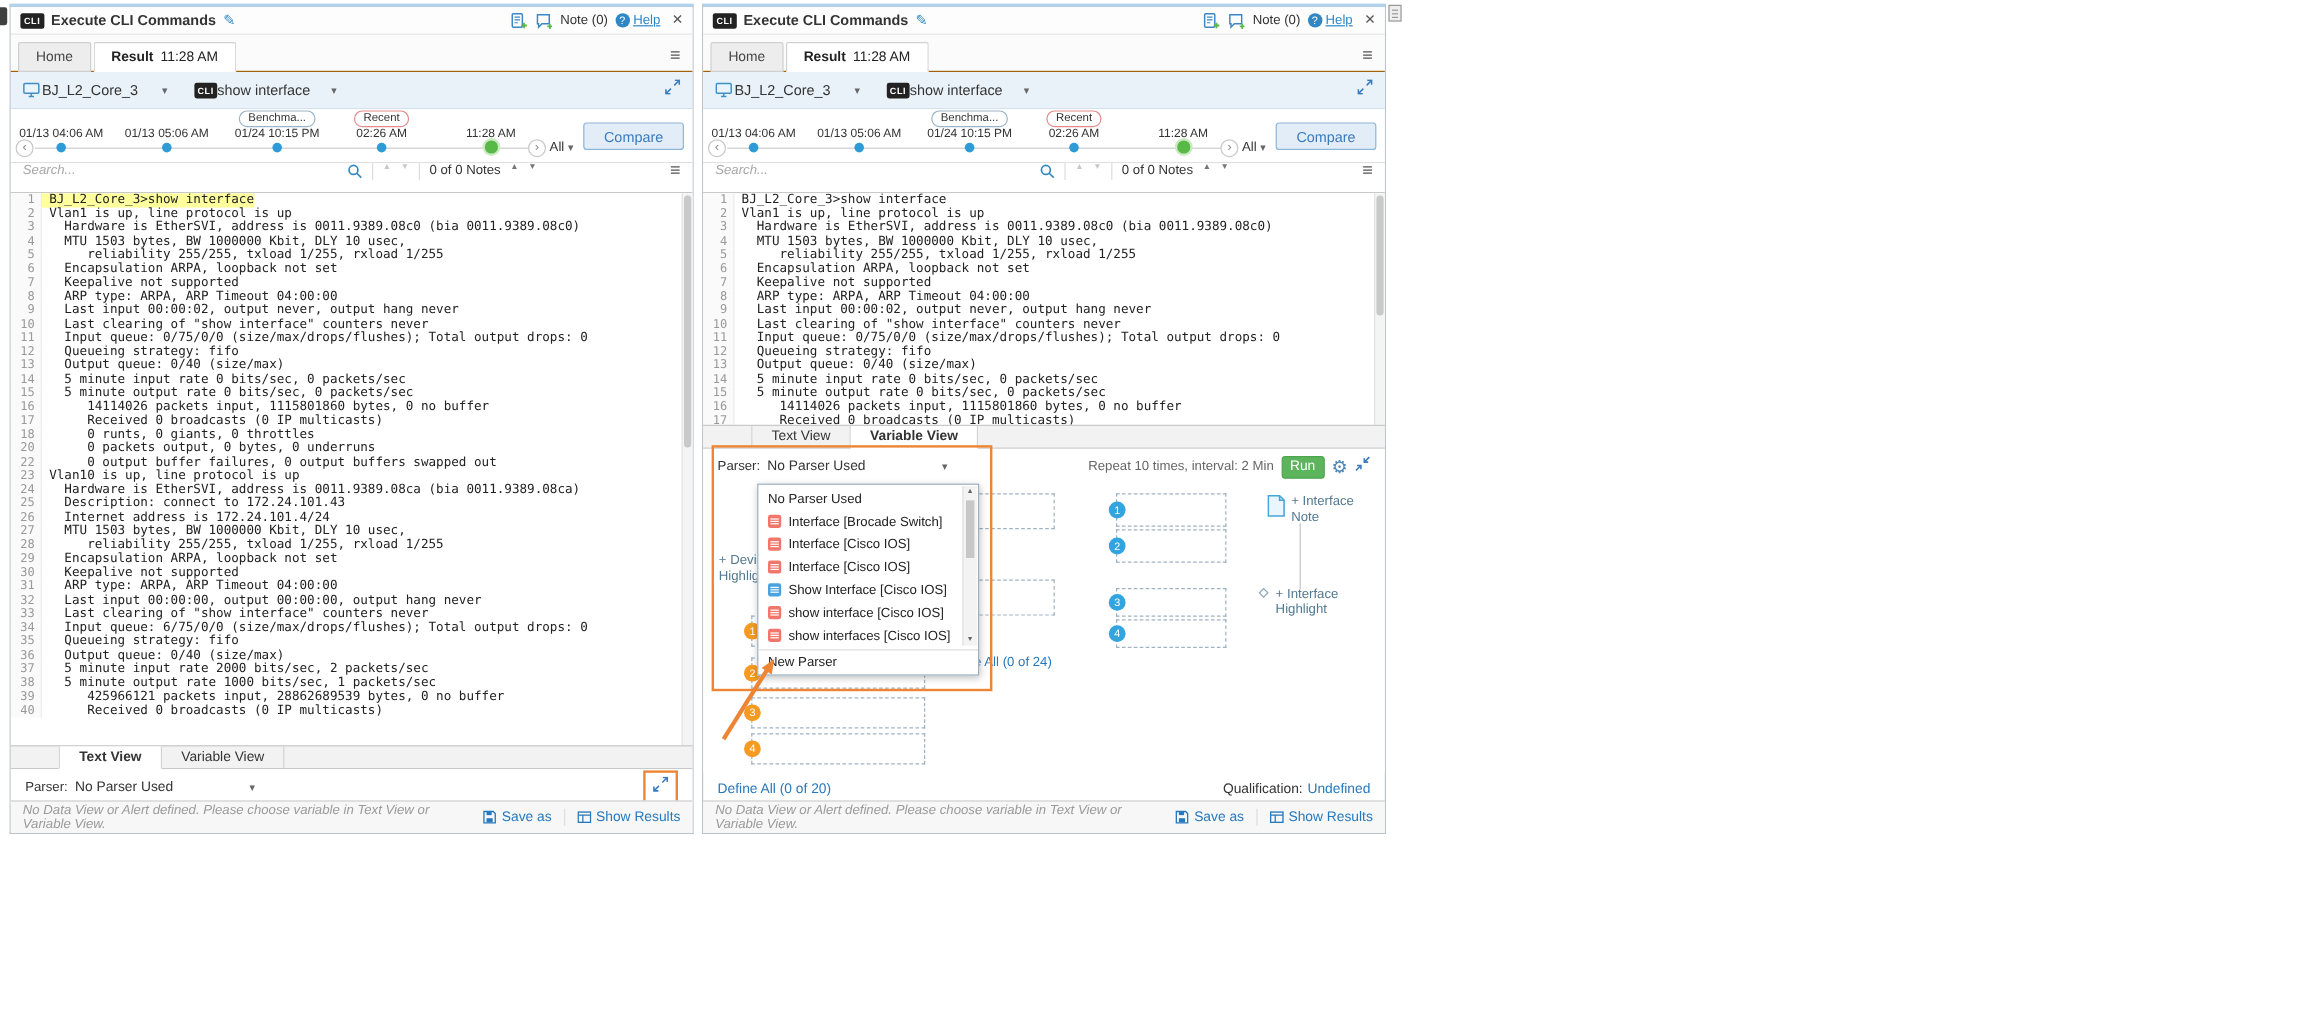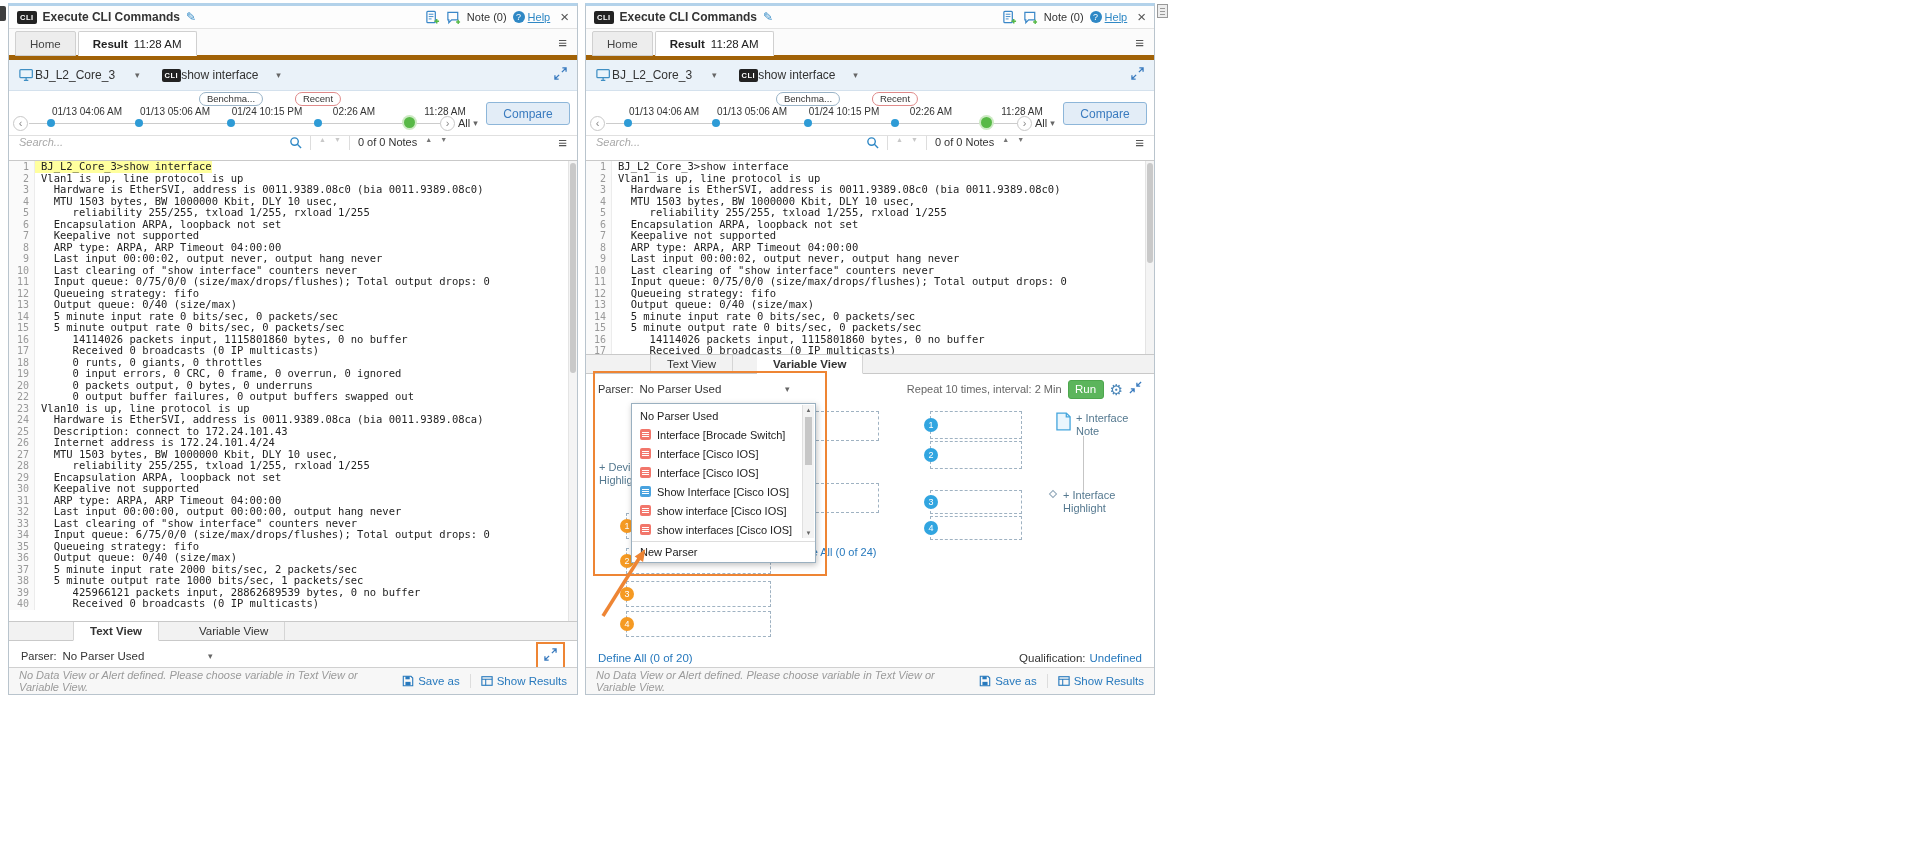--- a/index.html
+++ b/index.html
@@ -21,21 +21,21 @@
   .tbicon { display:flex; align-items:center; }
   .notetext { font-size:11px; color:#333; }
   .helpwrap { display:flex; align-items:center; gap:3px; }
   .qcirc { width:12px; height:12px; border-radius:50%; background:#2f88c5; color:#fff; font-size:9px;
            line-height:12px; text-align:center; display:inline-block; }
   .helptext { color:#2f88c5; font-size:11px;text-decoration:underline; }
   .closex { color:#555; font-size:15px; line-height:14px; margin-left:4px; cursor:pointer; }
 
   
   .tabstrip { position:absolute; left:0; right:0; top:23px; height:31px; background:#fbfbfb;
-              border-bottom:5px solid #a16207; display:flex; align-items:flex-end; padding-left:6px; }
+              border-bottom:1px solid #a16207; display:flex; align-items:flex-end; padding-left:6px; }
   .tab { height:25px; margin-bottom:-1px; margin-right:2px; padding:0 14px; display:flex; align-items:center;
          font-size:11.5px; color:#444; background:#ededed; border:1px solid #d0d0d0; border-radius:2px 2px 0 0; }
   .tab.active { background:#fff; border-bottom:1px solid #fff; color:#222; }
   .tab.active b { font-weight:bold; }
   .tab .time { margin-left:6px; font-weight:normal; color:#222; }
   .menu-ic { position:absolute; right:10px; bottom:5px; color:#555; font-size:15px; line-height:14px; cursor:pointer; }
 
   
   .devicebar { position:absolute; left:0; right:0; top:54px; height:31px; background:#eaf2f9;
                border-bottom:1px solid #d4e1ed; display:flex; align-items:center; padding:0 10px; gap:0; }
@@ -48,21 +48,21 @@
   .timeline { position:absolute; left:0; right:0; top:85px; height:45px; background:#fff;
               border-bottom:1px solid #e0e0e0; }
   .tl-nav { position:absolute; top:25px; width:15px; height:15px; border:1px solid #c8c8c8; border-radius:50%;
             color:#888; font-size:11px; line-height:13px; text-align:center; background:#fff; cursor:pointer; }
   .tl-track { position:absolute; left:20px; width:417px; top:32px; height:1px; background:#ccc; }
   .tl-points { position:absolute; inset:0; }
   .tl-dot { position:absolute; top:28px; width:8px; height:8px; margin-left:-4px; border-radius:50%;
             background:#2e9bd6; cursor:pointer; }
   .tl-dot.cur { top:26px; width:11px; height:11px; margin-left:-5px; background:#58b947;
                 box-shadow:0 0 0 2px #cdeac4; }
-  .tl-label { position:absolute; top:15px; transform:translateX(-50%); font-size:10px; color:#333; white-space:nowrap;margin-left:36px; }
+  .tl-label { position:absolute; top:15px; transform:translateX(-50%); font-size:10px; color:#333; white-space:nowrap; }
   .tl-badge { position:absolute; top:1px; transform:translateX(-50%); font-size:9.5px; color:#333;
               background:#fff; border:1px solid #9ab4c8; border-radius:8px; padding:0 7px; line-height:12px; white-space:nowrap; }
   .tl-badge.rec { border-color:#e08a8a; }
   .tl-all { position:absolute; left:449px; top:26px; font-size:11px; color:#333; display:flex; gap:3px; align-items:center; cursor:pointer;text-align:right; }
   .compare-btn { position:absolute; right:7px; top:11px; width:84px; height:23px; background:#e3edf7;
                  border:1px solid #8db6d9; border-radius:3px; color:#3a7bbf; font-size:12px;
                  font-family:"Liberation Sans", sans-serif; cursor:pointer; }
 
   
   .searchbar { position:absolute; left:0; right:0; top:130px; height:25px; background:#fff;
@@ -82,21 +82,21 @@
         border-right:1px solid #ececec; font-size:10px; }
   .lt { padding-left:6px; white-space:pre; color:#222; }
   .lt.hl { background:#ffff9e; }
   .vsb { position:absolute; right:0; width:9px; background:#f4f4f4; border-left:1px solid #e4e4e4; }
   .vsb-th { position:absolute; left:1px; right:1px; border-radius:4px; background:#c9c9c9; }
 
   
   .viewtabs { position:absolute; left:0; right:0; height:20px; background:#f2f2f2;
               border-top:1px solid #c9c9c9; border-bottom:1px solid #c9c9c9; display:flex; padding-left:40px; }
   .vtab { padding:0 16px; display:flex; align-items:center; font-size:11.5px; color:#333;
-          border-right:1px solid #d5d5d5; cursor:pointer;margin-left:24px; }
+          border-right:1px solid #d5d5d5; cursor:pointer; }
   .vtab:first-child { border-left:1px solid #d5d5d5; }
   .vtab.active { background:#fff; font-weight:bold; margin-bottom:-1px; border-bottom:1px solid #fff; }
 
   
   .parserbar { position:absolute; left:0; right:0; height:30px; background:#fff; display:flex;
                align-items:center; padding:0 12px; gap:6px; }
   .p-label { font-size:11px; color:#333; }
   .p-select { display:flex; align-items:center; justify-content:space-between; width:150px; cursor:pointer; }
   .p-value { font-size:11.5px; color:#333; }
   .o-mini { margin-left:auto; border:2px solid #ee8534; padding:3px 6px; display:flex; align-items:center; }
@@ -332,24 +332,20 @@
         <span class="ln">16</span>
         <span class="lt">     14114026 packets input, 1115801860 bytes, 0 no buffer</span>
       </div>
       <div class="cl">
         <span class="ln">17</span>
         <span class="lt">     Received 0 broadcasts (0 IP multicasts)</span>
       </div>
       <div class="cl">
         <span class="ln">18</span>
         <span class="lt">     0 runts, 0 giants, 0 throttles</span>
-      </div>
-      <div class="cl">
-        <span class="ln">19</span>
-        <span class="lt">     0 input errors, 0 CRC, 0 frame, 0 overrun, 0 ignored</span>
       </div>
       <div class="cl">
         <span class="ln">20</span>
         <span class="lt">     0 packets output, 0 bytes, 0 underruns</span>
       </div>
       <div class="cl">
         <span class="ln">22</span>
         <span class="lt">     0 output buffer failures, 0 output buffers swapped out</span>
       </div>
       <div class="cl">

